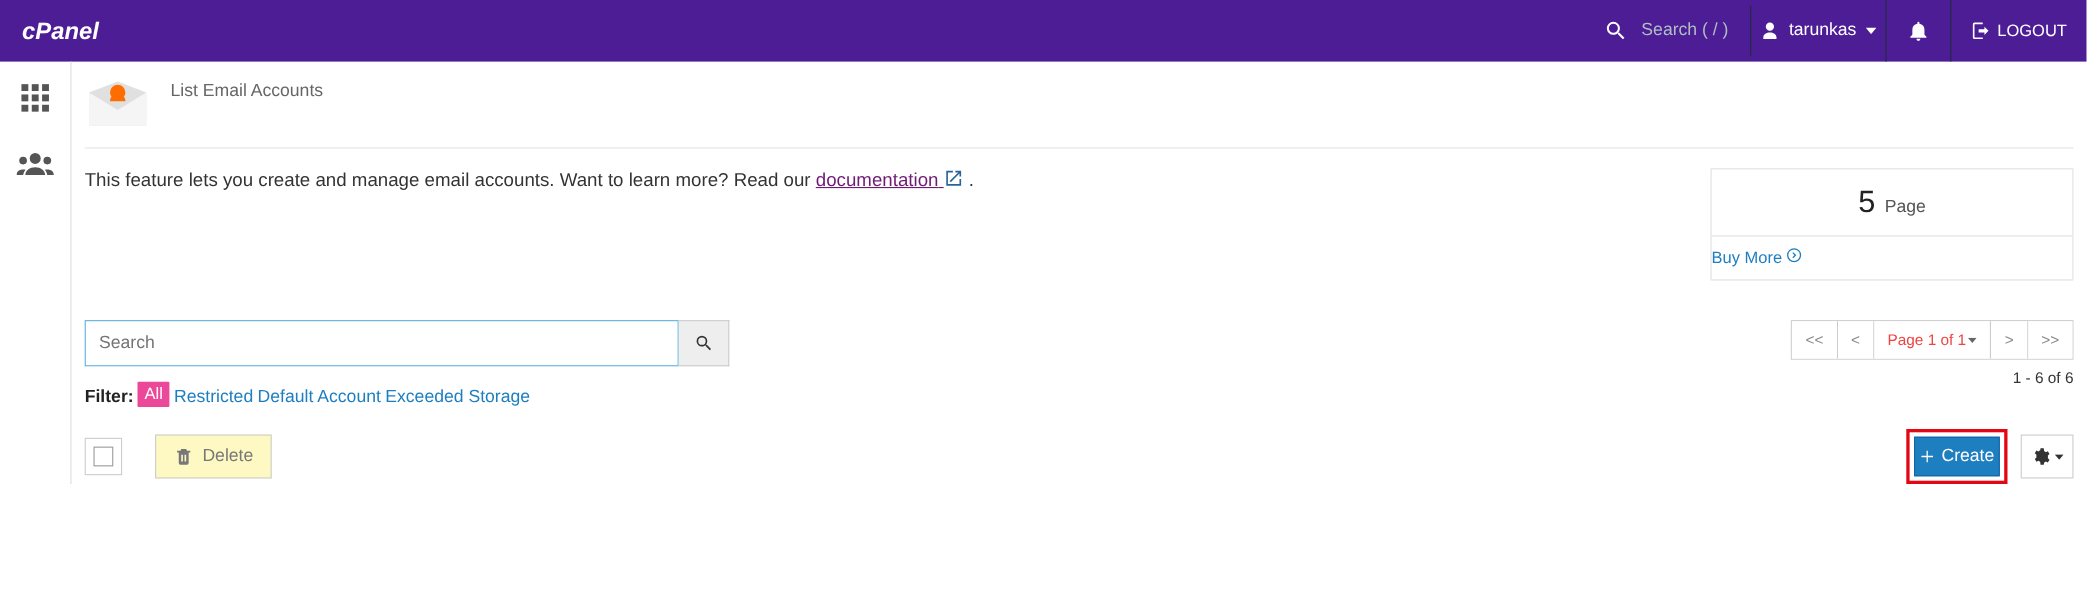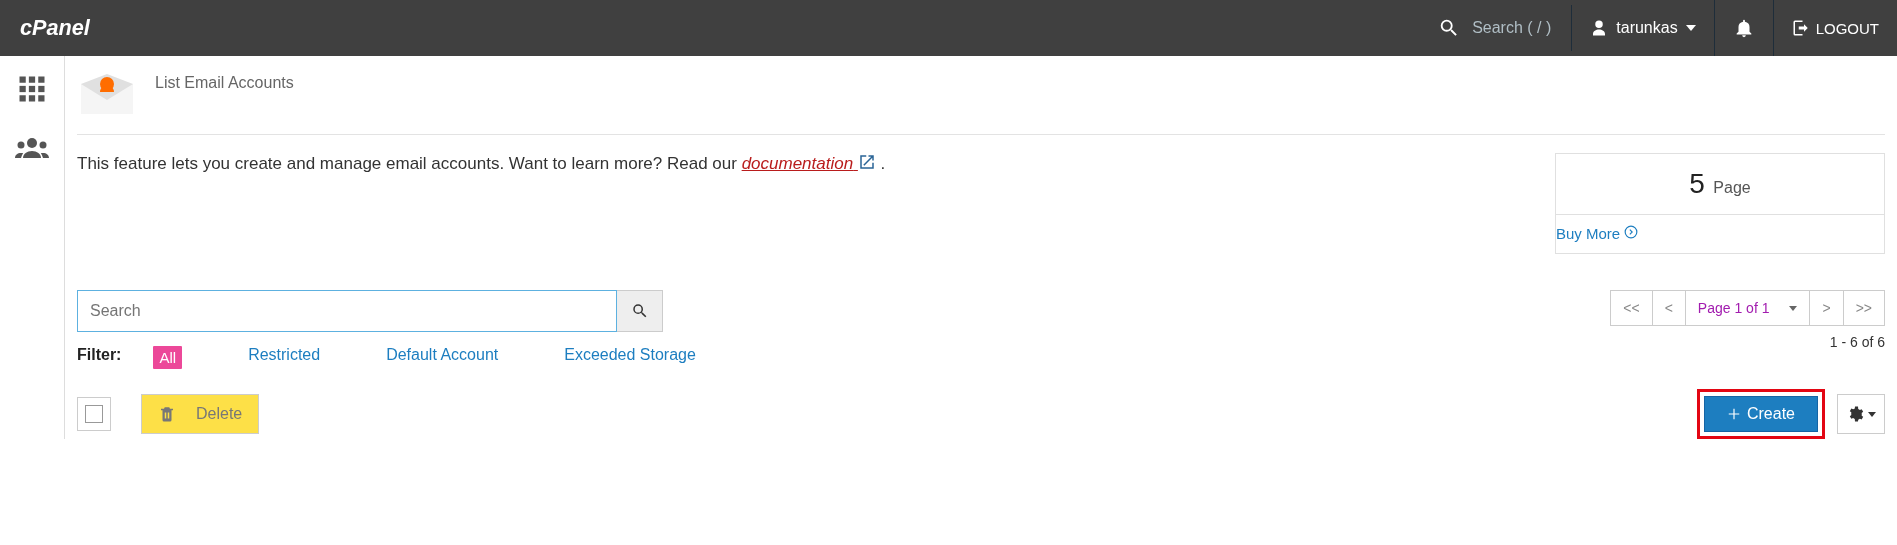--- a/index.html
+++ b/index.html
@@ -1,75 +1,75 @@
 <!DOCTYPE html>
 <html><head>
 <meta charset="utf-8">
 <style>
 * { box-sizing: border-box; margin: 0; padding: 0; }
 body { font-family: -apple-system, BlinkMacSystemFont, "Segoe UI", Helvetica, Arial, sans-serif; background: #fff; width: 1897px; }
 
-.topbar { background: #404040; height: 56px; display: flex; align-items: center; color: #fff; }
+.topbar { background: #4c1d95; height: 56px; display: flex; align-items: center; color: #fff; }
 .logo { width: 140px; margin-left: 20px; display: flex; align-items: center; }
 .logo-svg { fill: #fff; }
 .top-spacer { flex: 1; }
 .search-area { display: flex; align-items: center; gap: 12px; margin-right: 20px; }
 .search-text { color: #b0bec5; font-size: 16px; }
-.user-menu { display: flex; align-items: center; gap: 8px; padding: 0 18px; height: 46px; border-left: 1px solid #1e2d3a; }
+.user-menu { display: flex; align-items: center; gap: 8px; padding: 0 8px; height: 46px; border-left: 1px solid #1e2d3a; }
 .bell-area { padding: 0 18px; height: 56px; display: flex; align-items: center; border-left: 1px solid #1e2d3a; }
 .logout-area { padding: 0 18px; height: 56px; display: flex; align-items: center; gap: 6px; border-left: 1px solid #1e2d3a; font-size: 15px; }
 
 .main-wrap { display: flex; }
 .sidebar { width: 64px; padding-top: 18px; display: flex; flex-direction: column; align-items: center; gap: 28px; }
 .sidebar-icon { color: #555; }
 .content { flex: 1; padding: 0 12px 0 12px; border-left: 1px solid #ddd; }
 
 .page-header { display: flex; align-items: flex-start; gap: 18px; padding: 14px 0 10px 0; }
 .page-icon { width: 60px; height: 48px; }
 .page-titles h1 { font-size: 28px; font-weight: 400; color: #222; }
 .page-titles .sub { font-size: 16px; color: #666; margin-top: 4px; }
 
 hr.sep { border: none; border-top: 1px solid #e3e3e3; margin: 6px 0 18px 0; }
 
 .row1 { display: flex; justify-content: space-between; align-items: flex-start; gap: 40px; }
 .intro { font-size: 17px; color: #333; }
-.intro a { color: #b91c1c; text-decoration: underline; font-style: italic; }
+.intro a { color: #701a75; text-decoration: underline; }
 
 .stats-box { border: 1px solid #e0e0e0; width: 330px; font-size: 16px; }
 .stats-top { display: flex; }
 .stat { flex: 1; text-align: center; padding: 14px 0; color: #555; }
 .stat-num { font-size: 28px; color: #222; margin-right: 4px; }
 .stats-bottom { border-top: 1px solid #e0e0e0; text-align: left; padding: 10px 0; }
 .stats-bottom a { color: #1d7ec0; text-decoration: none; font-size: 15px; }
 
 .search-row { display: flex; justify-content: space-between; align-items: flex-start; margin-top: 36px; }
 .search-col { display: flex; flex-direction: column; }
 .search-box-wrap { display: flex; height: 42px; }
 .search-input { width: 540px; border: 1px solid #5db1e0; padding: 0 12px; font-size: 16px; }
 .search-btn { width: 46px; border: 1px solid #ccc; border-left: none; background: #eee; display: flex; align-items: center; justify-content: center; cursor: pointer; }
-.filter-row { display: flex; align-items: flex-start; gap: 32px; margin-top: 14px; font-size: 16px; }
+.filter-row { display: flex; align-items: flex-end; gap: 4px; margin-top: 14px; font-size: 16px; }
 .filter-label { font-weight: 700; color: #222; }
 .filter-pill { background: #ec4899; color: #fff; padding: 3px 6px; border-radius: 1px; font-size: 15px; }
-.filter-link { color: #1d7ec0; text-decoration: none; cursor: pointer; margin-left: 34px; }
+.filter-link { color: #1d7ec0; text-decoration: none; cursor: pointer; }
 
 .paging-col { text-align: right; }
 .paging-box { display: inline-flex; border: 1px solid #ccc; height: 36px; }
 .page-cell { display: flex; align-items: center; justify-content: center; padding: 0 12px; border-right: 1px solid #ccc; background: #fff; color: #888; font-size: 14px; cursor: pointer; }
 .page-cell:last-child { border-right: none; }
-.page-cell.label { color: #a21caf; gap: 20px; }
+.page-cell.label { color: #ef4444; gap: 2px; }
 .range-txt { font-size: 14px; color: #333; margin-top: 8px; }
 
 .action-row { display: flex; justify-content: space-between; align-items: center; margin-top: 20px; }
 .left-actions { display: flex; align-items: center; gap: 30px; }
 .checkbox-box { width: 34px; height: 34px; border: 1px solid #ccc; background: #fff; display: flex; align-items: center; justify-content: center; }
 .checkbox-inner { width: 18px; height: 18px; border: 1px solid #999; }
-.delete-btn { height: 40px; border: 1px solid #ccc; background: #fde047; color: #777; padding: 0 16px; display: flex; align-items: center; gap: 20px; font-size: 16px; cursor: pointer; }
+.delete-btn { height: 40px; border: 1px solid #ccc; background: #fef9c3; color: #777; padding: 0 16px; display: flex; align-items: center; gap: 8px; font-size: 16px; cursor: pointer; }
 .right-actions { display: flex; align-items: center; gap: 12px; }
 .create-wrap { border: 3px solid #e30613; padding: 4px; }
-.create-btn { background: #1d7ec0; color: #fff; border: 1px solid #1565a5; padding: 8px 22px; display: flex; align-items: center; gap: 6px; font-size: 16px; cursor: pointer; }
+.create-btn { background: #1d7ec0; color: #fff; border: 1px solid #1565a5; padding: 8px 4px; display: flex; align-items: center; gap: 6px; font-size: 16px; cursor: pointer; }
 .gear-btn { height: 40px; padding: 0 8px; background: #fff; border: 1px solid #ccc; display: flex; align-items: center; gap: 4px; cursor: pointer; color: #333; }
 
 svg.ico { width: 18px; height: 18px; }
 svg.ico-lg { width: 22px; height: 22px; }
 .infinity { font-size: 24px; vertical-align: -2px; }
 </style>
 </head>
 <body>
 
 <div class="topbar">

